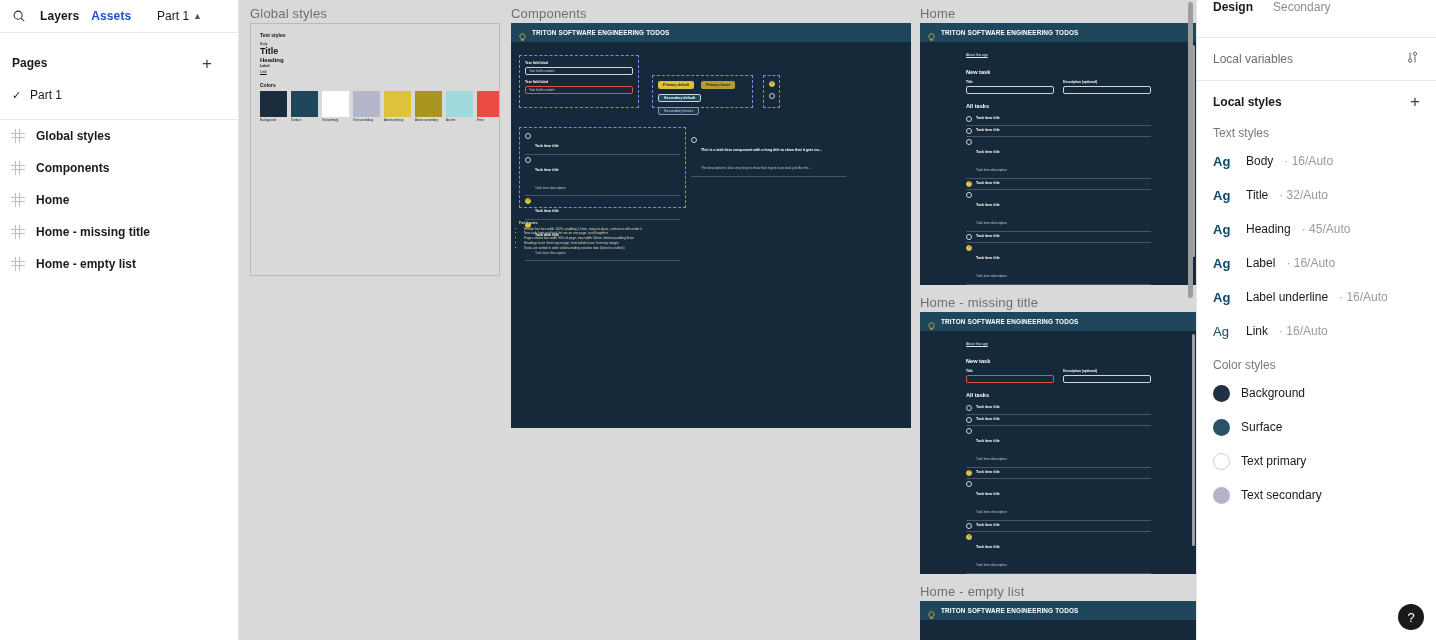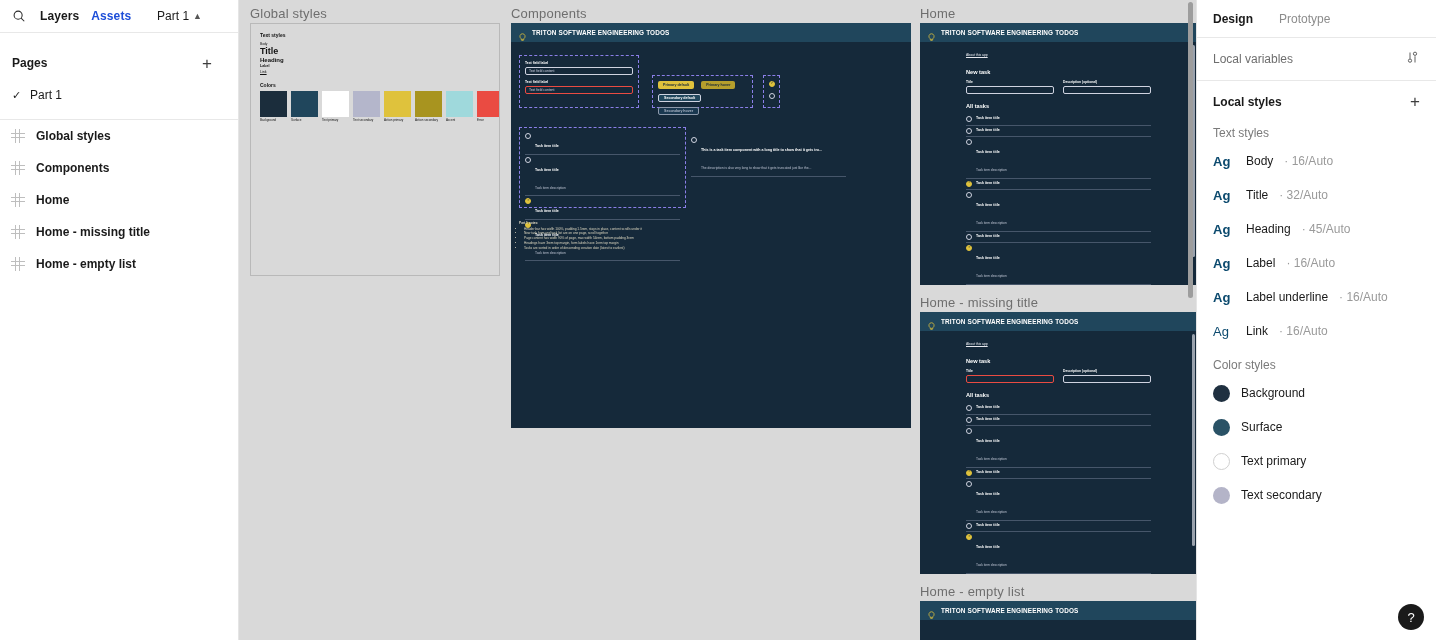--- a/index.html
+++ b/index.html
@@ -146,21 +146,21 @@
   .h-finput.err { border-color:#ea4b42; }
   .frame-scroll {
     position:absolute; right:2px; top:22px; width:3px; border-radius:2px; background:#9aa2ad;
   }
 
   
   .right-panel {
     width: 240px; flex: 0 0 240px; height: 640px; background:#fff;
     border-left: 1px solid #e5e5e5; position: relative; z-index: 5;
   }
-  .rp-tabs { height: 38px; display:flex; align-items:center; gap: 26px; padding: 0 16px;
+  .rp-tabs { height: 38px; display:flex; align-items:flex-start; gap: 20px; padding: 0 16px;
              border-bottom:1px solid #e8e8e8; }
   .rp-tab { font-size: 12px; font-weight:700; color:#1a1a1a; }
   .rp-tab.inactive { font-weight: 400; color:#8c8c8c; }
   .rp-sec { padding: 12px 16px 12px; border-bottom:1px solid #e8e8e8; }
   .rp-h { font-size: 12px; font-weight:700; color:#1a1a1a; }
   .rp-h.muted { font-weight:400; color:#6e6e6e; }
   .rp-fillrow { display:flex; align-items:center; margin-top: 12px; gap: 12px; }
   .fill-chip { width: 15px; height: 15px; border-radius: 2px; background:#d9d9d9; border:1px solid #0000001a;}
   .fill-hex { font-size: 12px; color:#1a1a1a; width: 60px; }
   .fill-op { font-size: 12px; color:#1a1a1a; }
@@ -515,21 +515,21 @@
         </div>
       </div>
     </div>
 
     <div style="position:absolute; right:3px; top:2px; width:5px; height:296px; border-radius:3px; background:#9d9d9d;"></div>
   </div>
 
   <div class="right-panel">
     <div class="rp-tabs">
       <span class="rp-tab">Design</span>
-      <span class="rp-tab inactive">Prototype</span>
+      <span class="rp-tab inactive">Secondary</span>
     </div>
 
 
     <div class="rp-sec">
       <div class="rp-row-flex">
         <span class="rp-h muted">Local variables</span>
         <span class="rp-plus">
           <svg width="15" height="15" viewBox="0 0 24 24">
               <line x1="8" y1="4" x2="8" y2="14" stroke="#555" stroke-width="1.5"></line>
               <circle cx="8" cy="17" r="2.6" fill="none" stroke="#555" stroke-width="1.5"></circle>

